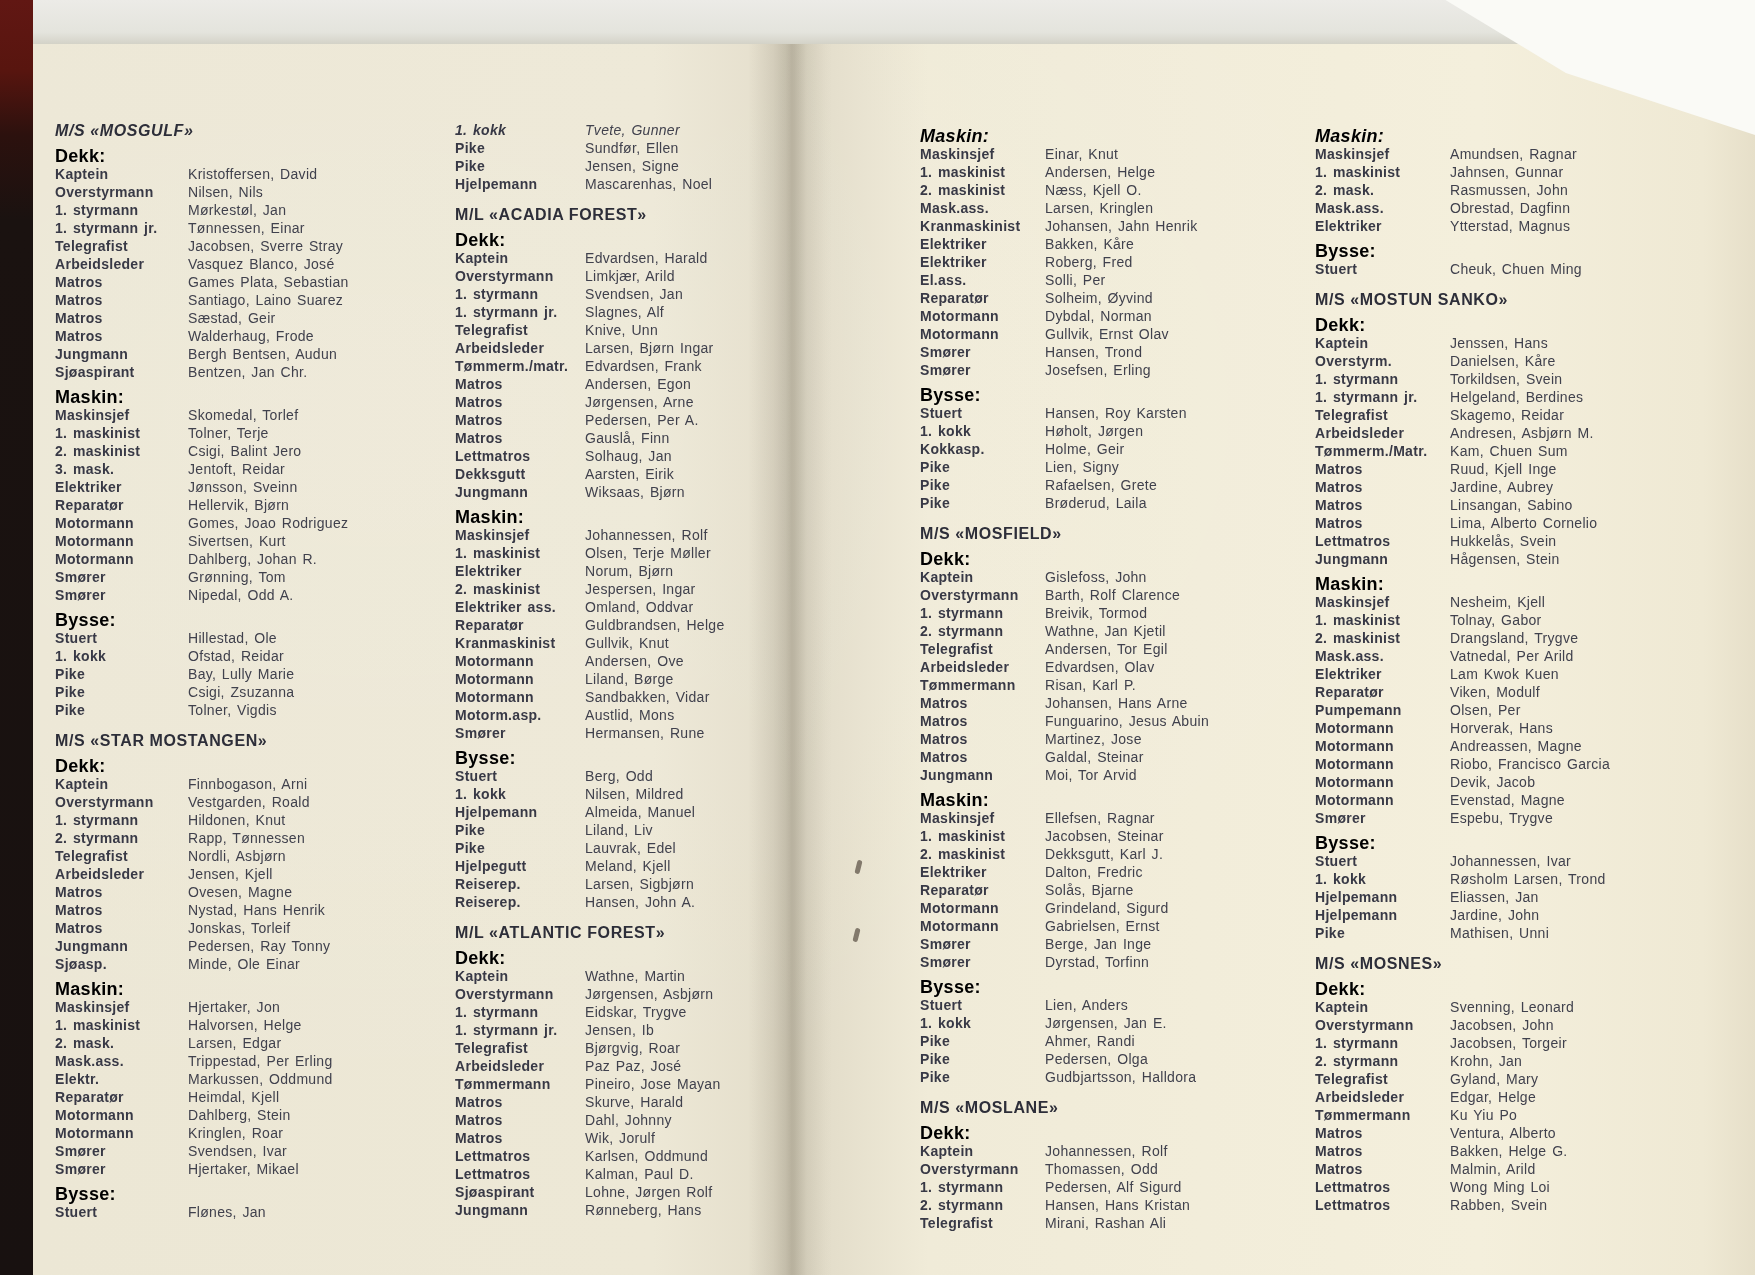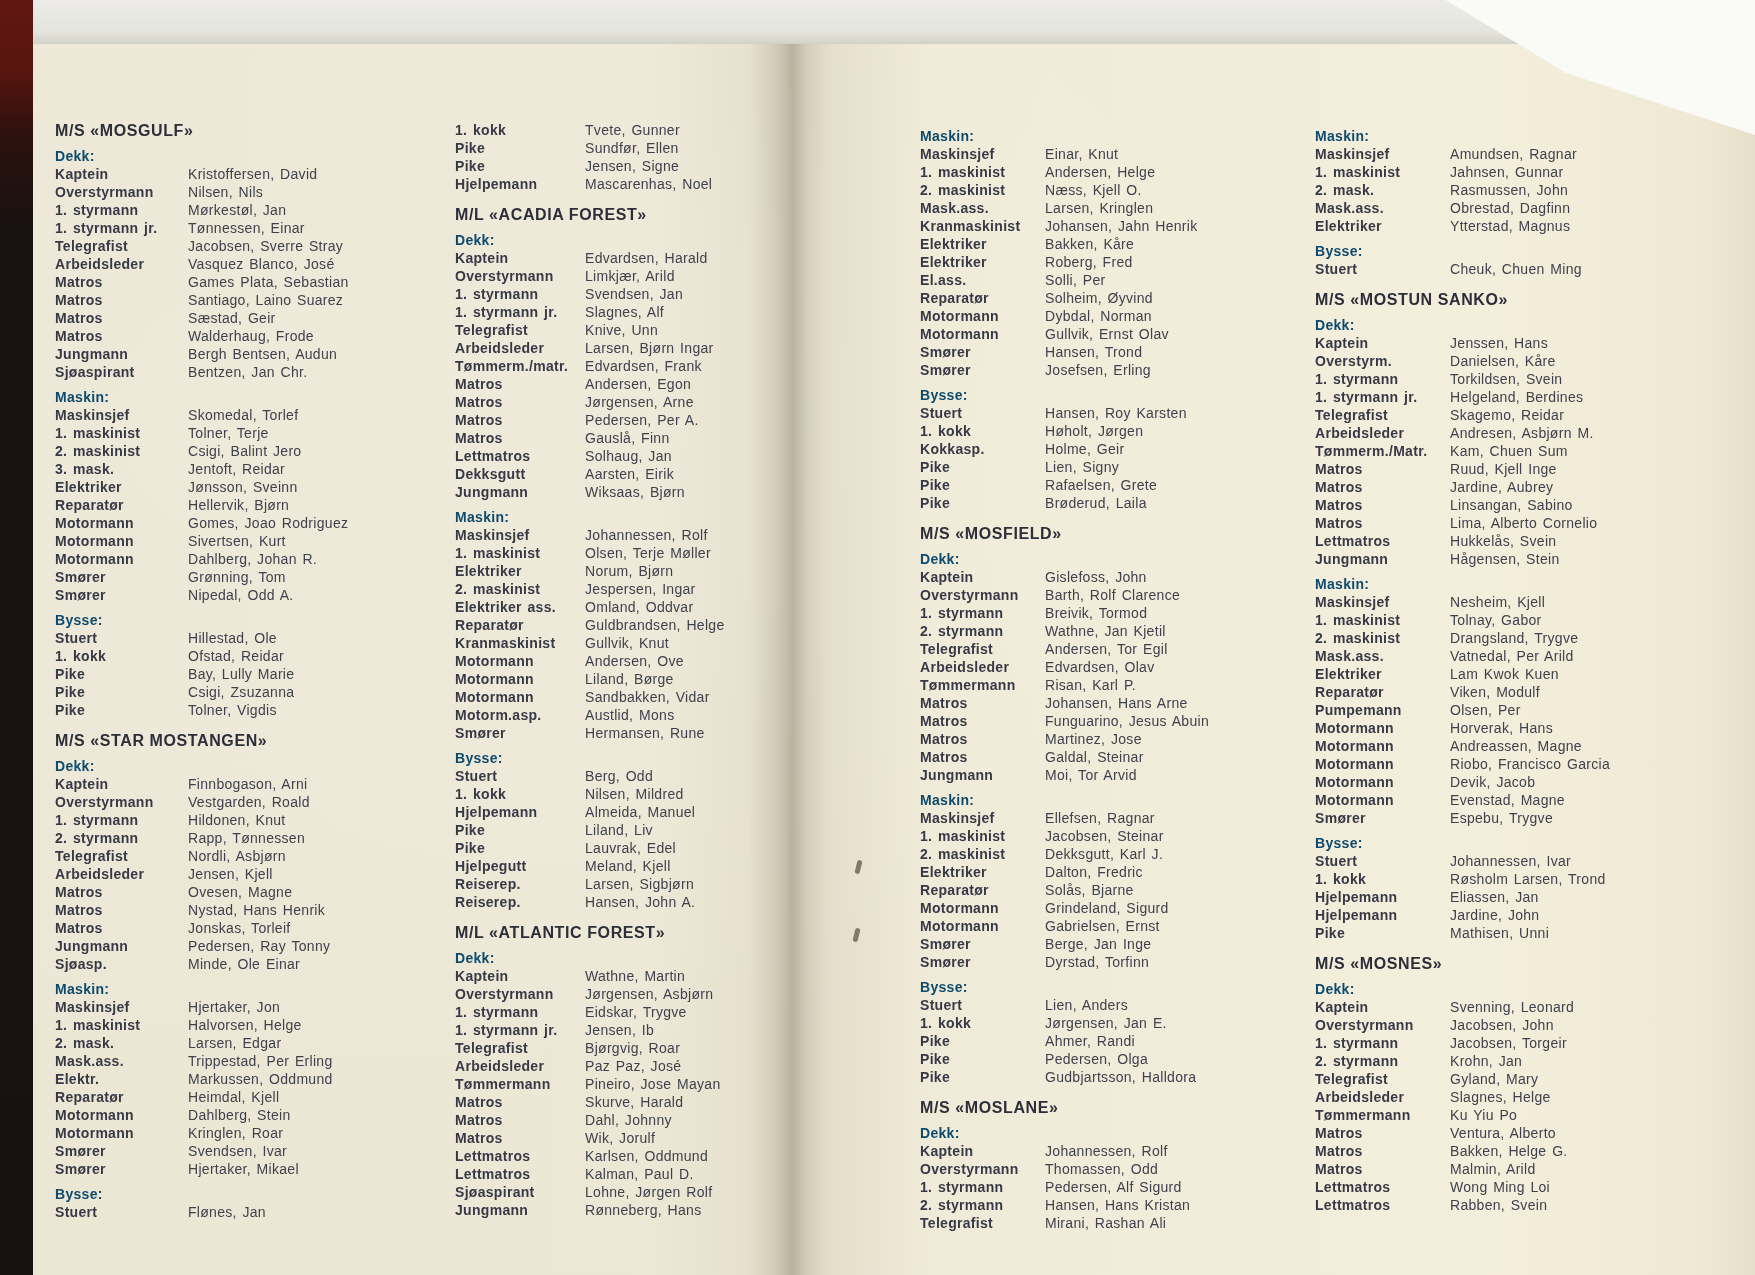--- a/index.html
+++ b/index.html
@@ -51,25 +51,25 @@
   .col3{left:920px;top:127px;width:330px;}
   .col4{left:1315px;top:127px;width:370px;}
   .row{display:flex;line-height:18px;font-size:14px;white-space:nowrap;
        letter-spacing:0.3px;word-spacing:1.5px;}
   .role{flex:0 0 auto;font-weight:bold;color:#383946;}
   .col1 .role{width:133px;}
   .col2 .role{width:130px;}
   .col3 .role{width:125px;}
   .col4 .role{width:135px;}
   .name{color:#40414d;}
-  .head{margin-top:7px;line-height:18px;font-size:14px;font-weight:bold;
-        color:#0c4a6e;letter-spacing:0.3px;}
+  .head{margin-top:7px;line-height:18px;font-size:18px;font-weight:bold;
+        color:#000000;letter-spacing:0.3px;}
   .title{margin-top:12px;line-height:20px;font-size:16px;font-weight:bold;
          color:#2d2e39;letter-spacing:0.6px;white-space:nowrap;}
-  .col > :first-child{margin-top:0;}
+  .col > :first-child{margin-top:0;font-style:italic;}
   .title + .head{margin-top:6px;}
 </style>
 </head>
 <body>
 
 <div class="spine"></div>
 <div class="top-band"></div>
 <div class="paper"></div>
 <div class="gutter"></div>
 <div class="stitch s1"></div>
@@ -884,21 +884,21 @@
     <div class="row">
       <span class="role">2. styrmann</span>
       <span class="name">Krohn, Jan</span>
     </div>
     <div class="row">
       <span class="role">Telegrafist</span>
       <span class="name">Gyland, Mary</span>
     </div>
     <div class="row">
       <span class="role">Arbeidsleder</span>
-      <span class="name">Slagnes, Helge</span>
+      <span class="name">Edgar, Helge</span>
     </div>
     <div class="row">
       <span class="role">Tømmermann</span>
       <span class="name">Ku Yiu Po</span>
     </div>
     <div class="row">
       <span class="role">Matros</span>
       <span class="name">Ventura, Alberto</span>
     </div>
     <div class="row">

